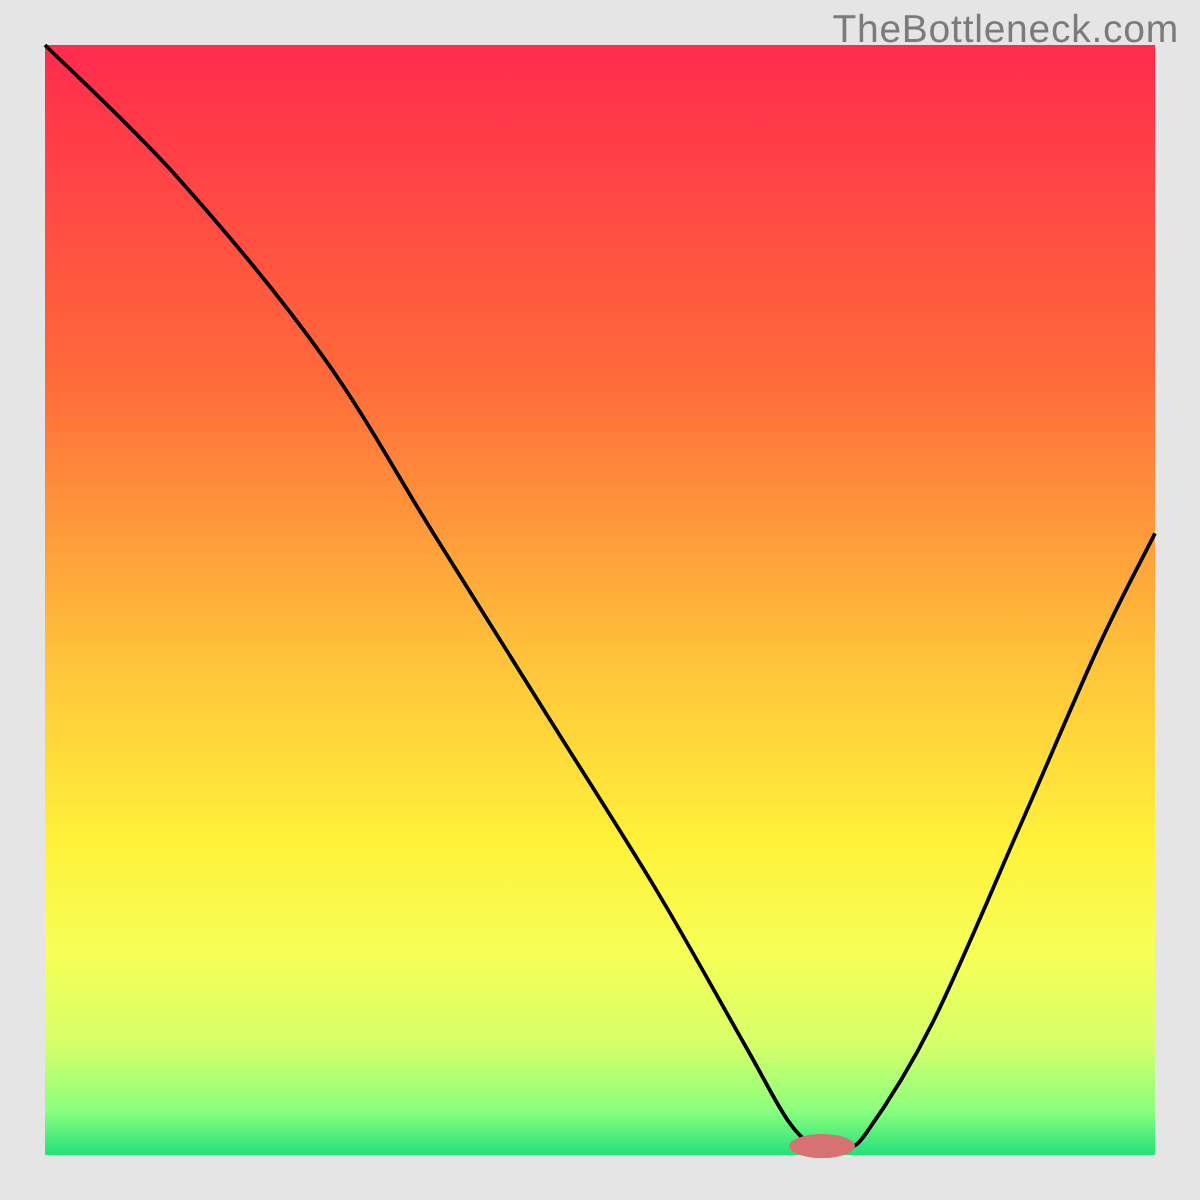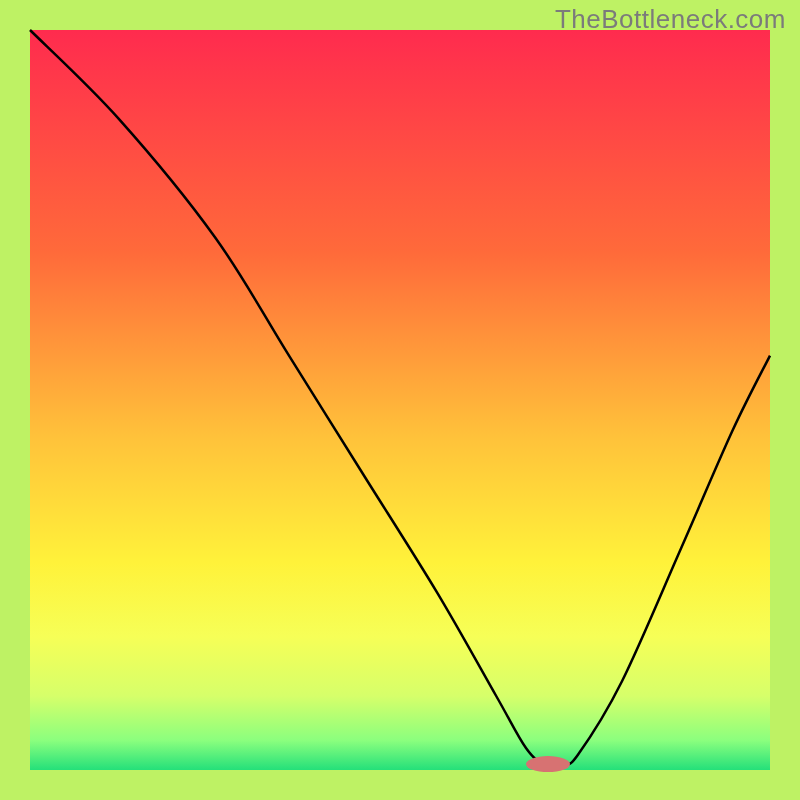--- a/index.html
+++ b/index.html
@@ -7,21 +7,21 @@
     padding: 0;
     width: 800px;
     height: 800px;
     background: #000;
     overflow: hidden;
   }
   .frame {
     position: relative;
     width: 800px;
     height: 800px;
-    background: #bef264;
+    background: #e5e5e5;
   }
   .watermark {
     position: absolute;
     top: 4px;
     right: 14px;
     color: #7b7b7b;
     font-family: Arial, Helvetica, sans-serif;
     font-size: 26px;
     letter-spacing: 0.5px;
     z-index: 3;

